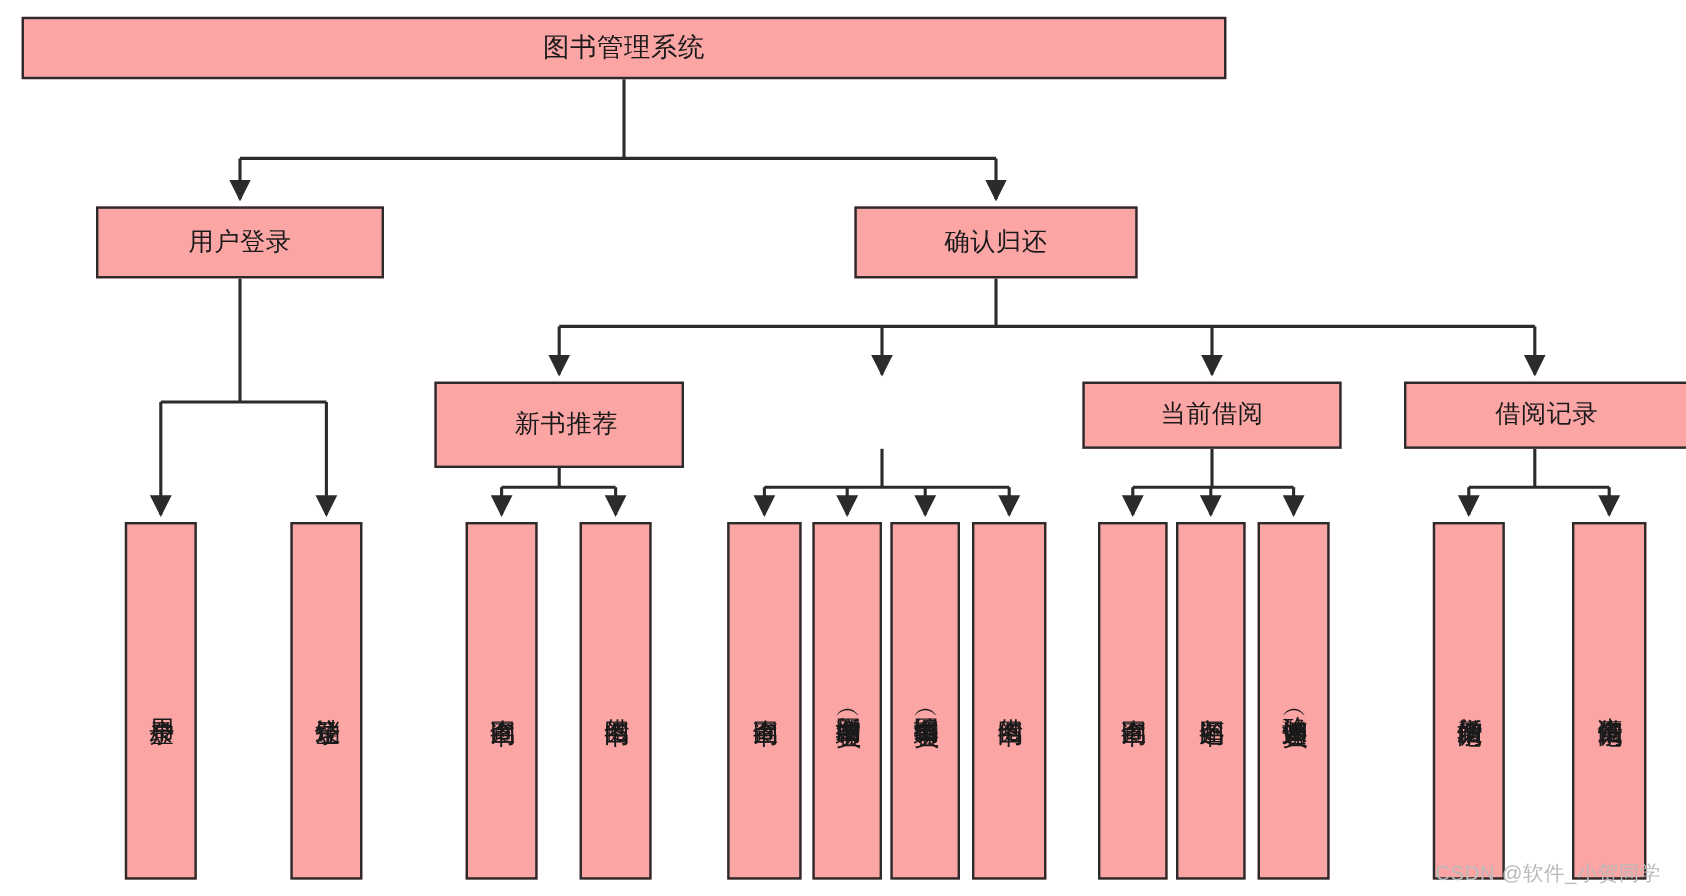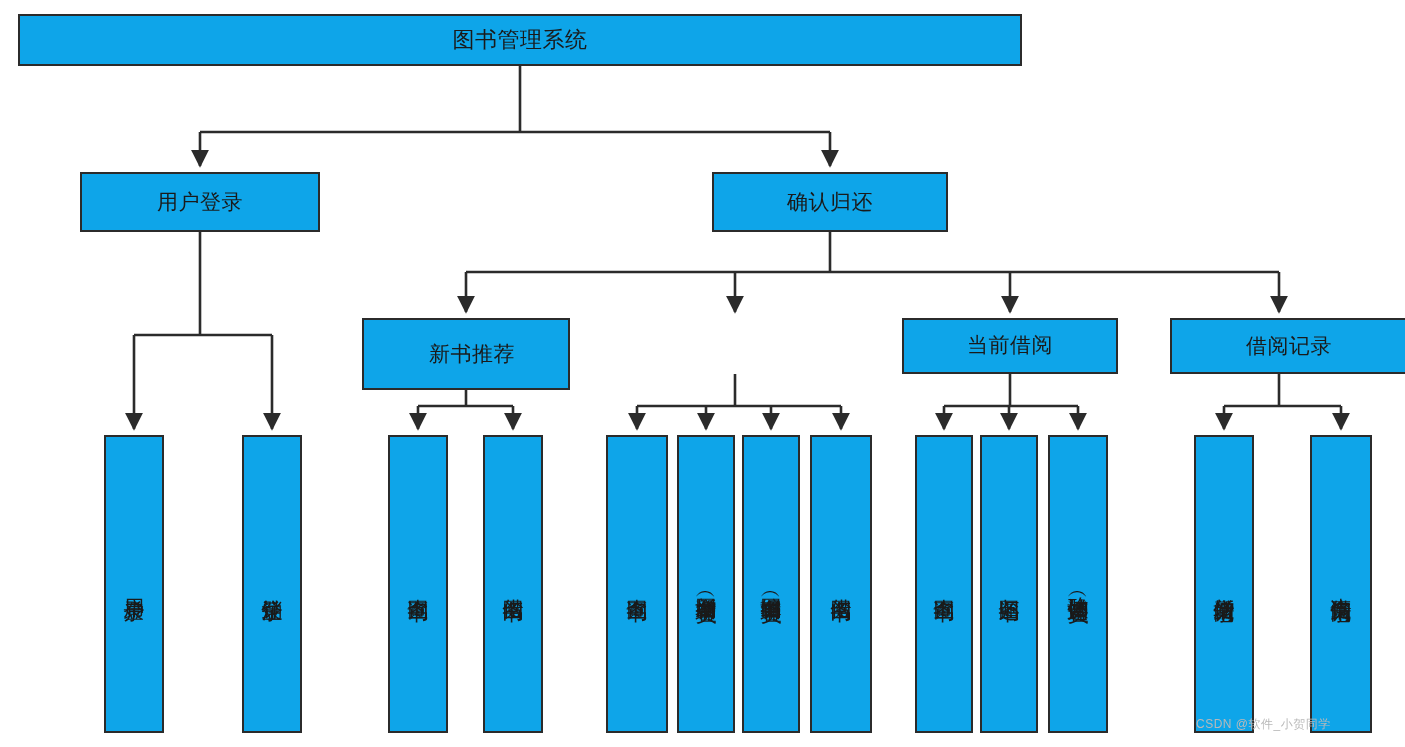--- a/index.html
+++ b/index.html
@@ -21,21 +21,21 @@
     position: absolute;
     left: 0;
     top: 0;
     width: 1405px;
     height: 747px;
   }
   .node {
     position: absolute;
     box-sizing: border-box;
     border: 2px solid #2b2b2b;
-    background: #0ea5e9;
+    background: #fca5a5;
     color: #1a1a1a;
     display: flex;
     align-items: center;
     justify-content: center;
     text-align: center;
     line-height: 1.14;
   }
   .node-h {
     font-size: 21px;
     letter-spacing: 0.5px;
@@ -48,21 +48,21 @@
     padding-top: 4px;
     padding-bottom: 4px;
     white-space: nowrap;
   }
   .node-root {
     font-size: 22px;
   }
   #watermark {
     position: absolute;
     color: #b9b9b9;
-    font-size: 12px;
+    font-size: 17px;
     white-space: nowrap;
     letter-spacing: 0.5px;
   }
 </style>
 </head>
 <body>
 
 <div id="canvas">
 
   <svg id="diagram-svg" viewBox="0 0 1405 747" xmlns="http://www.w3.org/2000/svg">

